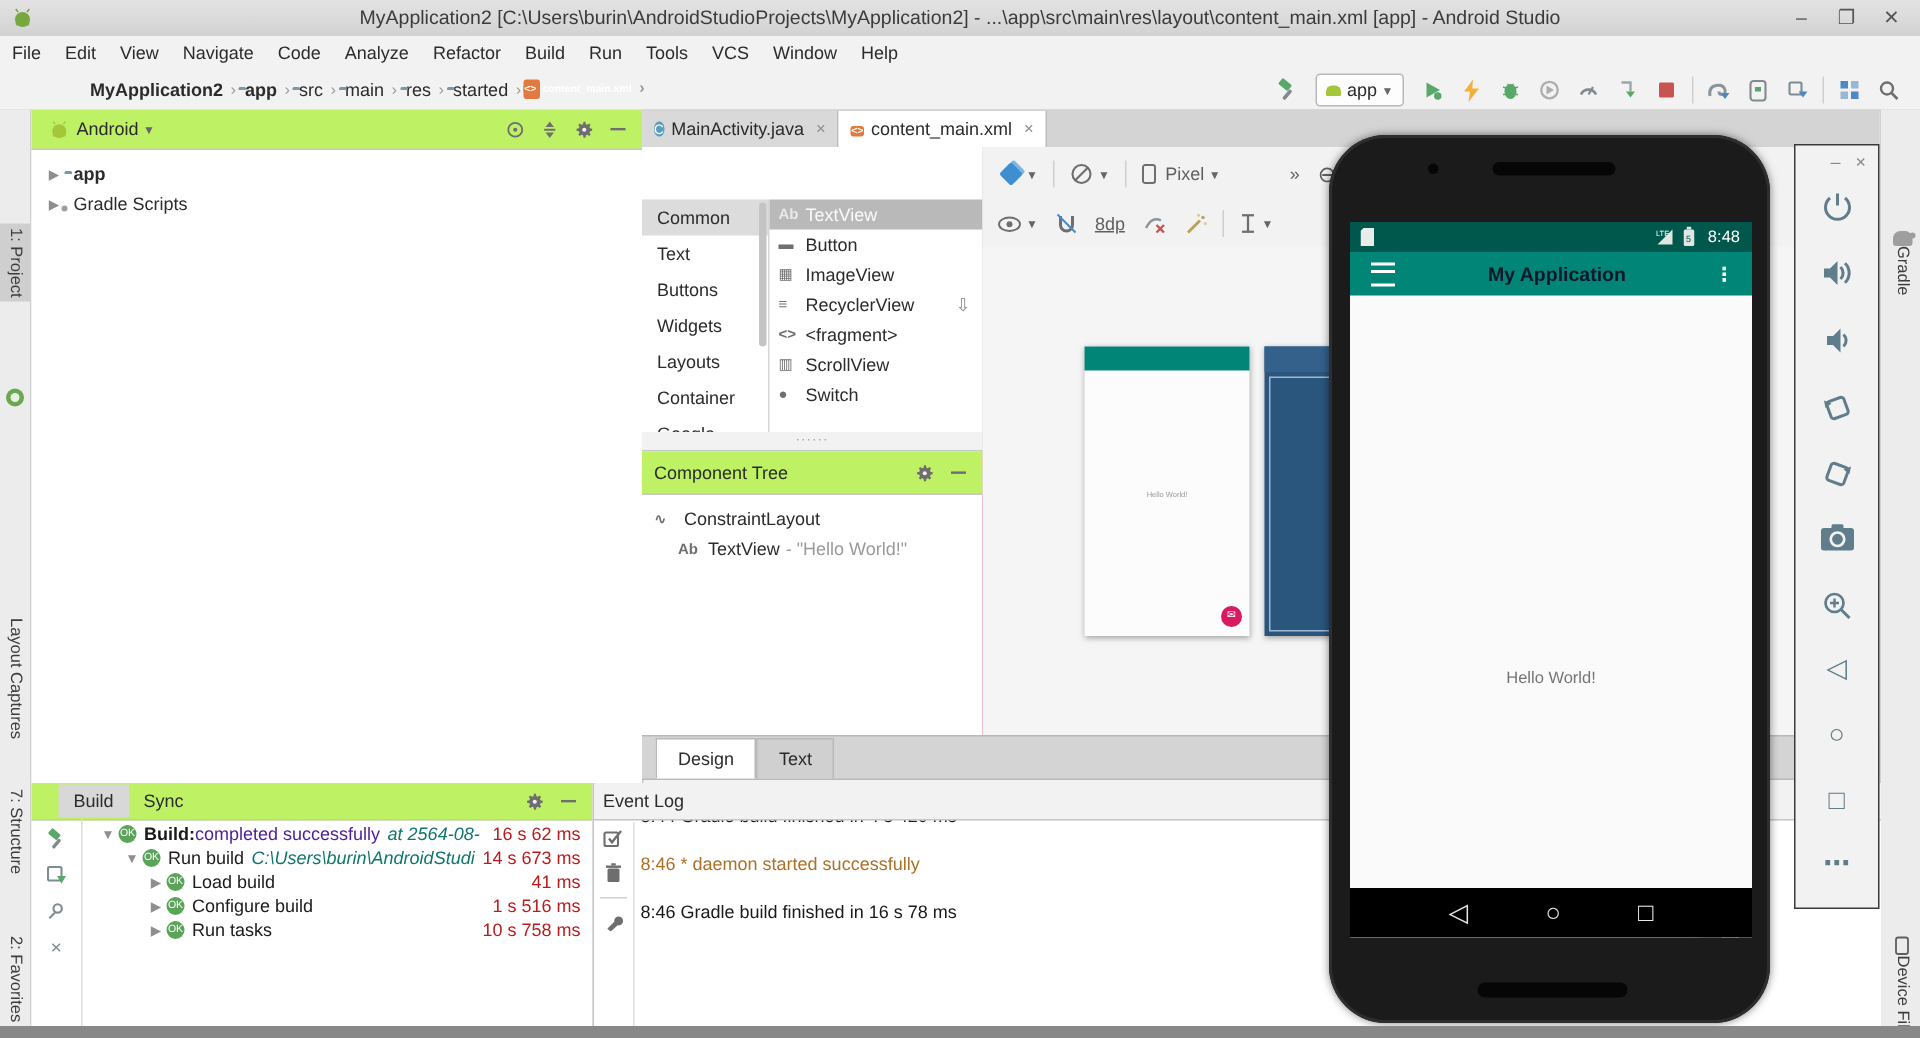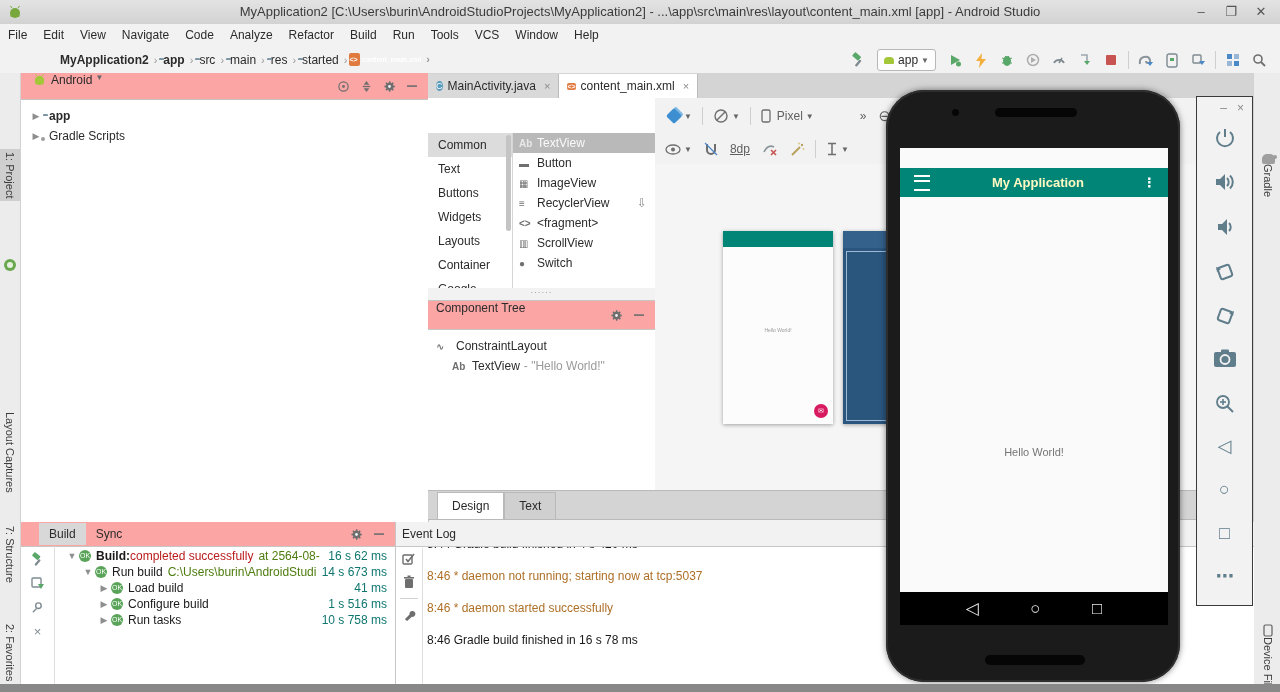--- a/index.html
+++ b/index.html
@@ -33,21 +33,21 @@
   .tsep{width:1px;height:18px;background:#cfcfcf;margin:0 4px;}
   .carat{font-size:8px;color:#666;margin-left:3px;}
   
   #lstripe{left:0;top:73px;width:20px;height:619px;background:#ececec;border-right:1px solid #d2d2d2;}
   #rstripe{left:1253px;top:73px;width:27px;height:619px;background:#ececec;border-left:1px solid #d2d2d2;}
   .vtext{writing-mode:vertical-rl;font-size:11px;color:#3c3c3c;white-space:nowrap;}
   .stripe-btn{left:0;width:20px;display:flex;flex-direction:column;align-items:center;padding:3px 0;}
   .stripe-btn.active{background:#cfcfcf;}
   .rstripe-btn{left:2px;width:24px;display:flex;flex-direction:column;align-items:center;padding:3px 0;}
   
-  .panel-hdr{background:#fca5a5;border-bottom:1px solid #c6c6c6;display:flex;}
+  .panel-hdr{background:#bef264;border-bottom:1px solid #c6c6c6;display:flex;align-items:center;}
   .ph-title{padding-left:8px;color:#2b2b2b;}
   .ph-icons{margin-left:auto;display:flex;align-items:center;gap:10px;padding-right:10px;}
   
   #project-panel{left:21px;top:73px;width:407px;height:449px;background:#fff;border-right:1px solid #c6c6c6;}
   #project-hdr{height:26px;}
   .tree-row{display:flex;align-items:center;height:20px;}
   .tw{color:#8e8e8e;font-size:9px;width:14px;text-align:center;}
   .okball{width:12px;height:12px;border-radius:50%;background:#5aa45a;color:#fff;font-size:7px;line-height:12px;text-align:center;margin-right:5px;flex:none;}
   .gradleicon{width:13px;height:10px;background:#9e9e9e;border-radius:5px 5px 2px 2px;position:relative;}
   .gradleicon::after{content:"";position:absolute;right:-2px;top:1px;width:4px;height:4px;background:#9e9e9e;border-radius:2px;}
@@ -95,39 +95,39 @@
   
   #build-panel{left:21px;top:522px;width:374px;height:170px;background:#fff;border-right:1px solid #c6c6c6;}
   #build-hdr{height:24px;}
   .bp-tab{padding:0 10px;line-height:22px;color:#2b2b2b;}
   .bp-tab.selected{background:#d8d8d8;}
   #build-icons{left:0;top:24px;width:34px;height:146px;border-right:1px solid #dedede;display:flex;flex-direction:column;align-items:center;gap:10px;padding-top:6px;box-sizing:border-box;}
   #build-rows{left:36px;top:26px;right:2px;bottom:0;}
   .brow{display:flex;align-items:center;height:16px;white-space:nowrap;}
   .brow .bl{color:#1a1a1a;}
   .brow.bold_label .bl{font-weight:bold;}
-  .brow .bt{color:#b91c1c;}
-  .brow .bx{color:#4d7c0f;margin-left:5px;}
-  .brow .btime{margin-left:auto;color:#0f766e;padding-right:6px;}
+  .brow .bt{color:#4c1d95;}
+  .brow .bx{color:#0f766e;margin-left:5px;font-style:italic;}
+  .brow .btime{margin-left:auto;color:#b91c1c;padding-right:6px;}
   
   #event-panel{left:395px;top:522px;width:858px;height:170px;background:#fff;border-left:1px solid #c6c6c6;}
   #event-hdr{height:24px;border-bottom:1px solid #c6c6c6;background:#f2f2f2;line-height:24px;padding-left:6px;}
   #event-icons{left:0;top:26px;width:27px;height:144px;border-right:1px solid #dedede;display:flex;flex-direction:column;align-items:center;gap:9px;padding-top:4px;box-sizing:border-box;}
   #event-lines{left:31px;top:25px;right:0;height:138px;overflow:hidden;}
   .eline{font-size:12px;line-height:13px;margin-bottom:19px;white-space:nowrap;}
   .eline.dark{color:#1a1a1a;}
   .eline.orange{color:#ad7027;}
   .eline.clipped{margin-top:-9px;}
   #event-sel{left:426px;top:684px;width:827px;height:8px;background:#cfe0f5;}
   
   #phone{left:886px;top:90px;width:294px;height:592px;background:#1b1b1b;border-radius:38px;box-shadow:inset 0 0 0 2px #2e2e2e,0 0 6px rgba(0,0,0,.5);}
   #screen{position:absolute;left:14px;top:58px;width:268px;height:477px;background:#fafafa;overflow:hidden;}
   #statusbar{position:absolute;left:0;top:0;width:100%;height:20px;background:#00574b;}
   #appbar{position:absolute;left:0;top:20px;width:100%;height:29px;background:#008577;display:flex;align-items:center;}
-  #appbar .ttl{color:#fef9c3;font-weight:bold;font-size:13px;margin-left:18px;padding-left:44px;}
+  #appbar .ttl{color:#0f172a;font-weight:bold;font-size:13px;margin-left:18px;padding-left:44px;}
   .burger{width:16px;height:12px;margin-left:14px;border-top:2px solid #fff;border-bottom:2px solid #fff;position:relative;}
   .burger::after{content:"";position:absolute;left:0;top:3px;width:16px;height:2px;background:#fff;}
   .dots3{margin-left:auto;margin-right:12px;color:#fff;font-weight:bold;font-size:13px;letter-spacing:0;}
   #hello{position:absolute;left:0;top:298px;width:100%;text-align:center;color:#757575;font-size:11px;}
   #fab{position:absolute;left:235px;top:455px;width:37px;height:37px;border-radius:50%;background:#d81b60;color:#fff;display:flex;align-items:center;justify-content:center;font-size:15px;box-shadow:0 3px 6px rgba(0,0,0,.35);}
   #navbar{position:absolute;left:0;top:444px;width:100%;height:33px;background:#000;display:flex;align-items:center;justify-content:space-around;padding:0 40px;box-sizing:border-box;}
   #navbar span{color:#e8e8e8;font-size:17px;}
   .speaker{position:absolute;background:#060606;border-radius:5px;}
   .camdot{position:absolute;width:7px;height:7px;border-radius:50%;background:#060606;}
   
@@ -684,31 +684,45 @@
         </span>
       <span style="width:18px;border-top:1px solid #d0d0d0;"></span>
       <span>
           <svg width="13" height="13" viewBox="0 0 14 14">
             <path d="M2 12 L7 7 A3.2 3.2 0 1 1 9.5 9.5 L4.5 14 Z" fill="#6e6e6e"></path>
           </svg>
         </span>
     </div>
     <div class="abs" id="event-lines">
       <div class="eline clipped dark"><span>8:44 Gradle build finished in 4 s 420 ms</span></div>
-        <div class="eline orange"><span>8:46 * daemon not running; starting now at tcp:5037</span></div>
         <div class="eline orange"><span>8:46 * daemon started successfully</span></div>
         <div class="eline dark"><span>8:46 Gradle build finished in 16 s 78 ms</span></div>
     </div>
   </div>
   <div class="abs" id="event-sel"></div>
 
   <div class="abs" id="phone">
     <div class="camdot" style="left:66px;top:19px;"></div>
     <div class="speaker" style="left:109px;top:18px;width:82px;height:9px;"></div>
     <div id="screen">
+      <div id="statusbar">
+        <svg width="9" height="12" viewBox="0 0 9 12" style="position:absolute;left:7px;top:4px;">
+            <path d="M2 0 L9 0 L9 12 L0 12 L0 2 Z" fill="#e8ecea"></path>
+          </svg>
+        <svg width="12" height="12" viewBox="0 0 12 12" style="position:absolute;right:52px;top:4px;">
+            <polygon points="1,11 11,11 11,1" fill="#dfe6e4"></polygon>
+            <text x="0" y="5" font-size="5" fill="#fff">LTE</text>
+          </svg>
+        <svg width="8" height="13" viewBox="0 0 8 13" style="position:absolute;right:38px;top:3px;">
+            <rect x="2.5" y="0" width="3" height="2" fill="#dfe6e4"></rect>
+            <rect x="0.5" y="2" width="7" height="11" rx="1" fill="#dfe6e4"></rect>
+            <text x="2" y="10" font-size="6" fill="#00574b">5</text>
+          </svg>
+        <span style="position:absolute;right:8px;top:4px;color:#fff;font-size:11px;">8:48</span>
+      </div>
       <div id="appbar">
         <span class="burger"></span>
         <span class="ttl">My Application</span>
         <span class="dots3">⋮</span>
       </div>
       <div id="hello">Hello World!</div>
       <div id="fab">✉</div>
       <div id="navbar">
         <span>◁</span>
         <span>○</span>

